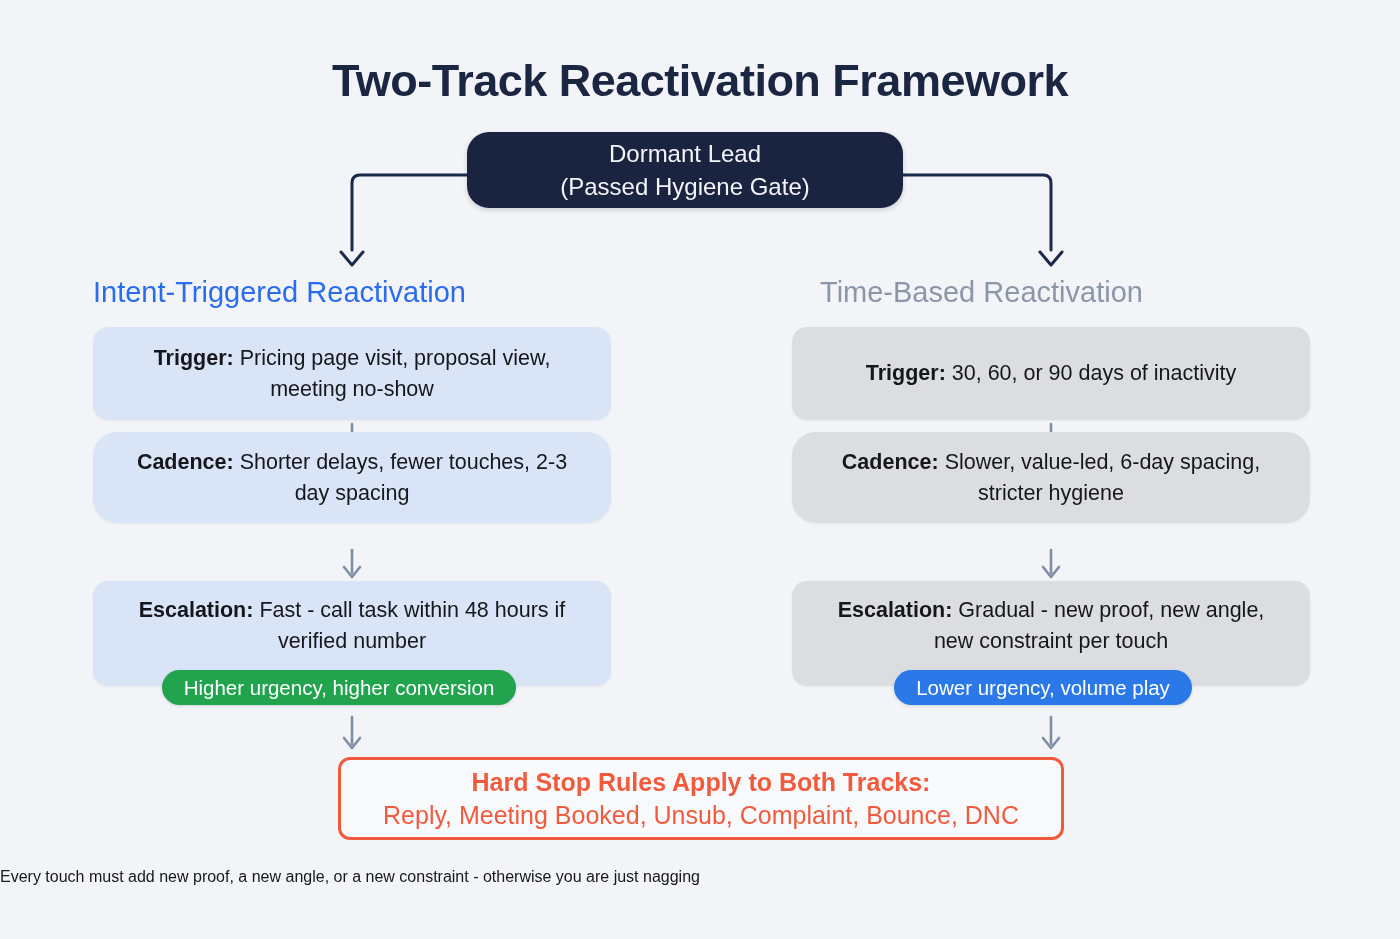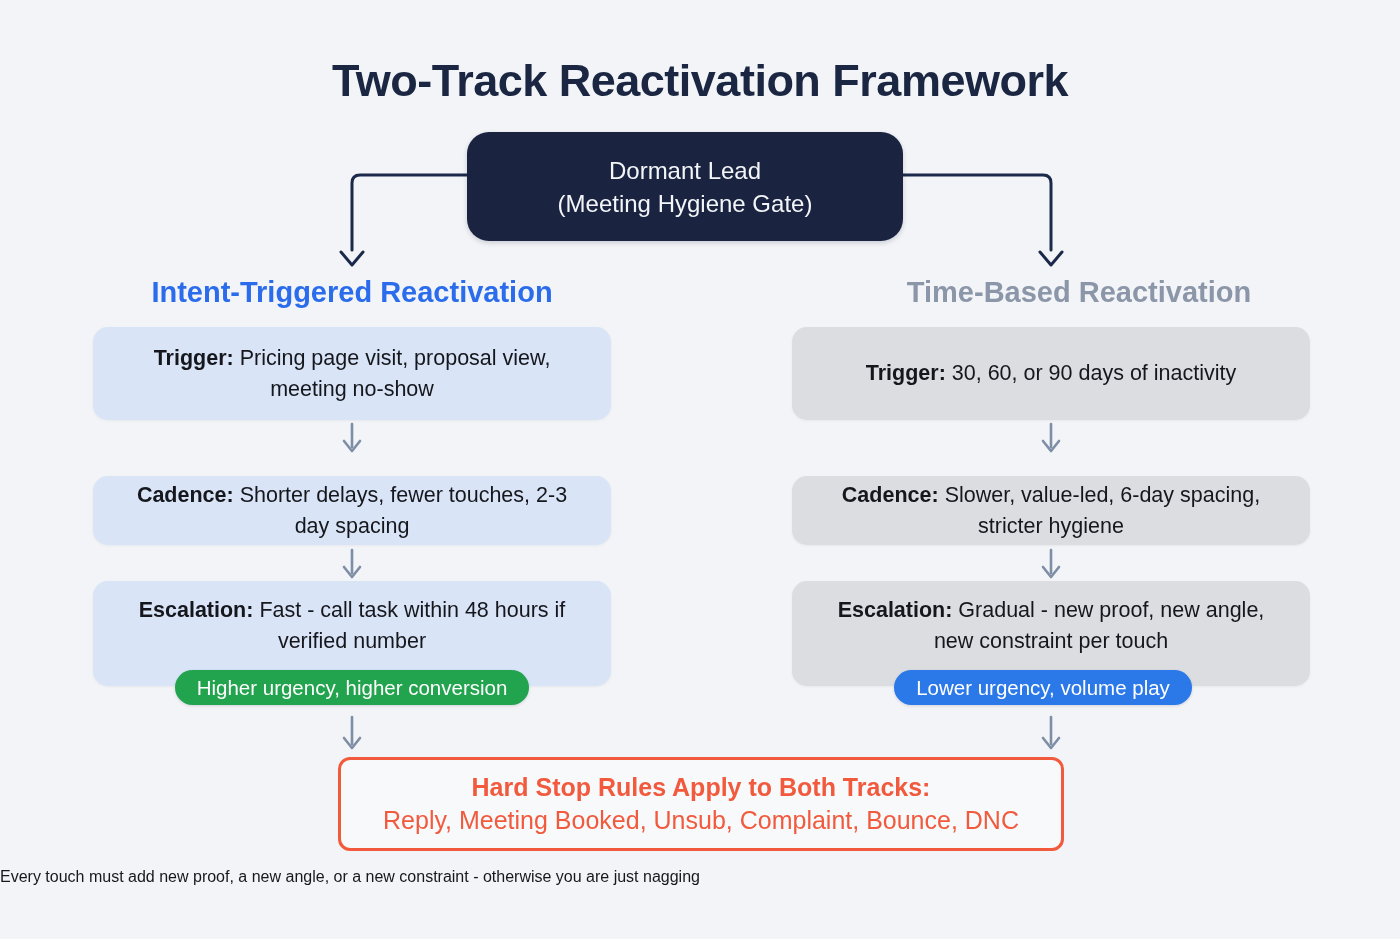--- a/index.html
+++ b/index.html
@@ -18,64 +18,64 @@
     position:absolute;left:0;top:0;width:1400px;height:939px;
     pointer-events:none;
   }
   .page-title{
     position:absolute;left:0;top:55px;width:1400px;
     margin:0;text-align:center;
     font-size:45px;font-weight:700;letter-spacing:-0.5px;
     color:#1b2742;
   }
   .root-box{
-    position:absolute;left:467px;top:132px;width:436px;height:109px;
+    position:absolute;left:467px;top:132px;width:436px;height:76px;
     background:#1a2440;border-radius:22px;
     display:flex;flex-direction:column;align-items:center;justify-content:center;
     color:#f3f5f8;font-size:24px;line-height:33px;
     box-shadow:0 2px 5px rgba(20,30,60,0.18);
   }
   .col-title{
     position:absolute;top:276px;width:518px;
-    text-align:center;font-size:29px;font-weight:700;
+    font-size:29px;font-weight:400;
   }
   .col-title.left{left:93px;color:#2a6ceb;}
   .col-title.right{left:820px;color:#8c96a9;}
   .step-box{
     position:absolute;width:518px;border-radius:15px;
     display:flex;align-items:center;justify-content:center;
     text-align:center;
     font-size:21.5px;line-height:31px;color:#15171c;
     padding:0 34px;box-sizing:border-box;
     box-shadow:0 1px 3px rgba(20,30,60,0.05);
   }
   .step-box b{font-weight:700;}
   .track-intent .step-box{left:93px;background:#d9e4f7;}
   .track-time  .step-box{left:792px;background:#dcdde1;justify-content:center;}
   .row1{top:327px;height:93px;}
-  .row2{top:476px;height:69px;}
+  .row2{top:432px;height:91px;border-radius:24px;}
   .row3{top:581px;height:105px;padding-bottom:16px;}
   .badge-wrap{
     position:absolute;top:670px;width:518px;
     display:flex;justify-content:center;
   }
-  .badge-wrap.left{left:93px;}
+  .badge-wrap.left{left:80px;}
   .badge-wrap.right{left:784px;}
   .badge{
     display:inline-block;
     border-radius:18px;
     padding:5px 22px;
     font-size:20.5px;line-height:25px;color:#ffffff;
     white-space:nowrap;
     box-shadow:0 1px 3px rgba(20,30,60,0.15);
   }
   .badge.green{background:#22a34e;}
   .badge.blue{background:#2b78e9;}
   .hard-stop{
-    position:absolute;left:338px;top:757px;width:726px;height:94px;
+    position:absolute;left:338px;top:757px;width:726px;height:83px;
     box-sizing:border-box;
     border:3px solid #f15a3d;border-radius:12px;
     background:rgba(255,255,255,0.45);
     display:flex;flex-direction:column;align-items:center;justify-content:center;
     color:#f15a3d;font-size:25px;line-height:33px;text-align:center;
   }
   .hard-stop .hs-heading{font-weight:700;}
   .footer-note{
     position:absolute;left:0;top:868px;width:1174px;
     text-align:left;font-size:16px;color:#17181c;
@@ -114,21 +114,21 @@
         <path d="M1043 567 L1051 577 L1059 567"></path>
       <path d="M1051 717 V744"></path>
         <path d="M1043 738 L1051 748 L1059 738"></path>
     </g>
   </svg>
 
   <h1 class="page-title">Two-Track Reactivation Framework</h1>
 
   <div class="root-box">
     <div>Dormant Lead</div>
-    <div>(Meeting Hygiene Gate)</div>
+    <div>(Passed Hygiene Gate)</div>
   </div>
 
   <div class="col-title left">Intent-Triggered Reactivation</div>
   <div class="col-title right">Time-Based Reactivation</div>
 
   <div class="track-intent">
     <div class="step-box row1">
       <div>
         <b>Trigger:</b>
         <span>Pricing page visit, proposal view, meeting no-show</span>

